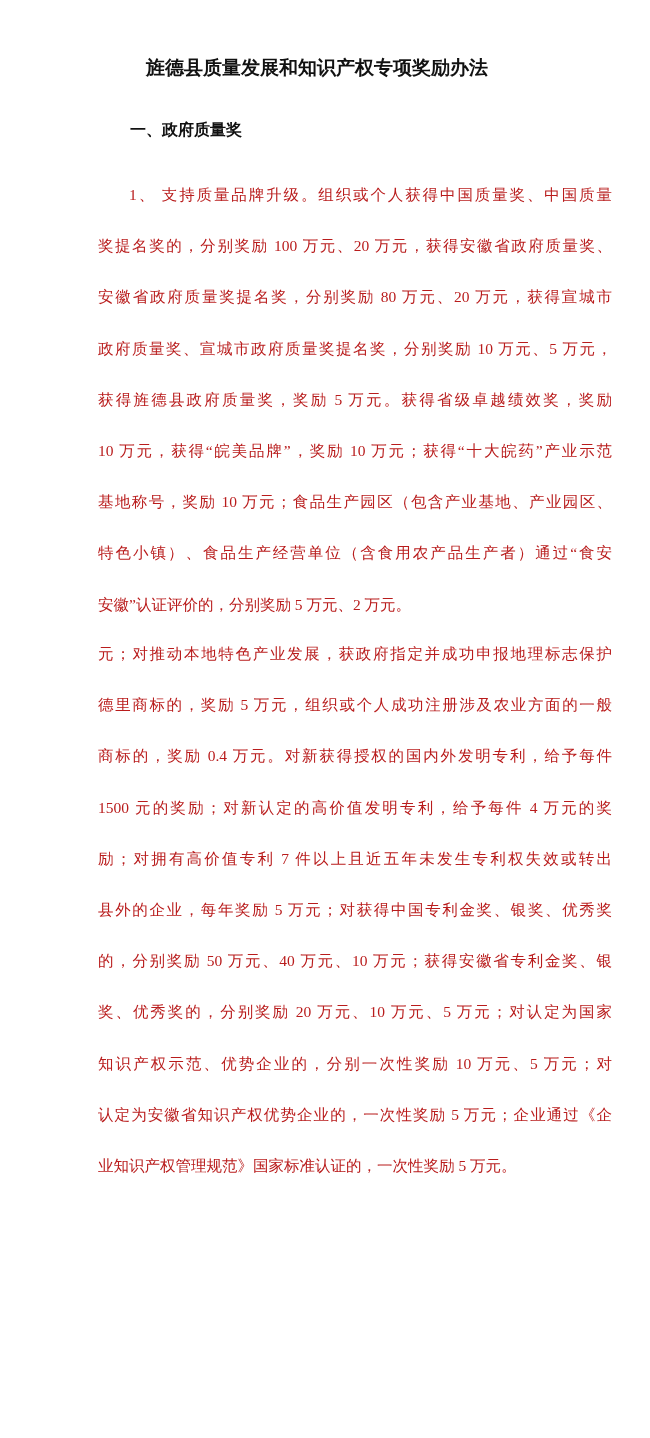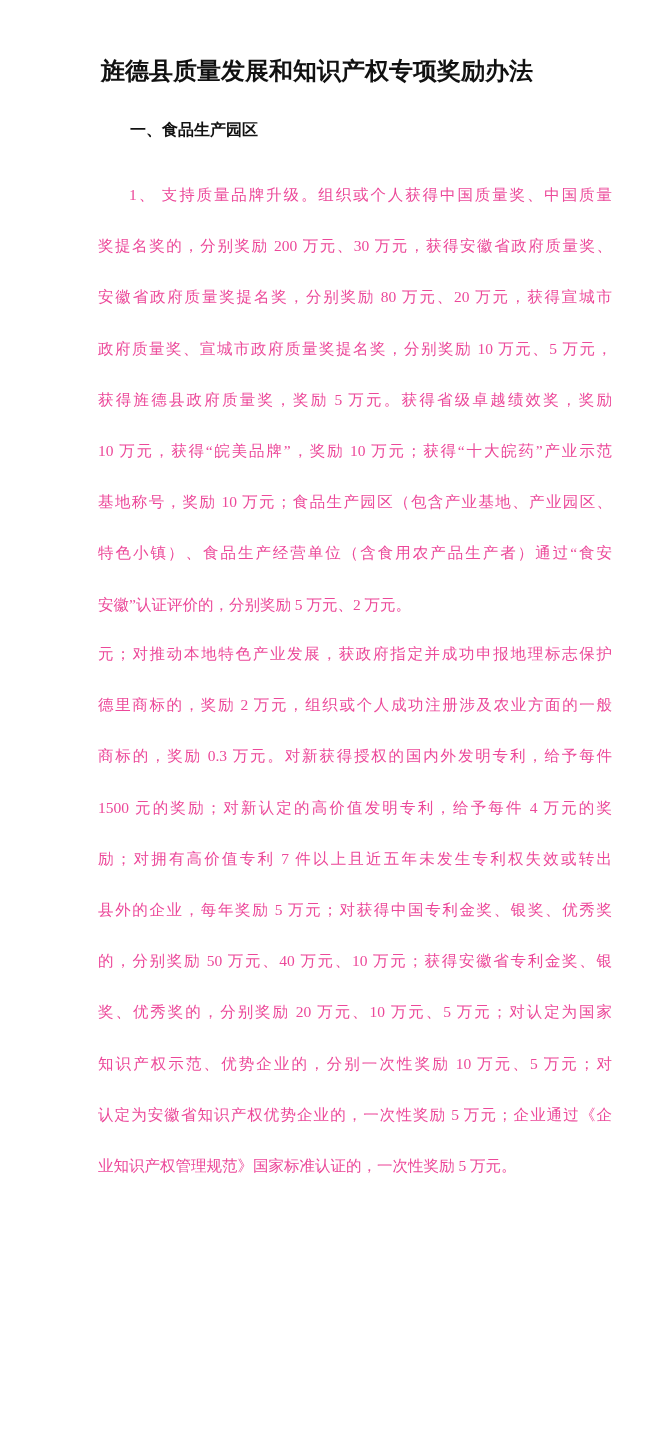--- a/index.html
+++ b/index.html
@@ -16,21 +16,21 @@
     font-family: "Liberation Serif", "DejaVu Serif", serif;
     color: #1c1c1c;
   }
   .doc-title {
     position: absolute;
     top: 55px;
     left: 0;
     width: 634px;
     margin: 0;
     text-align: center;
-    font-size: 24px;
+    font-size: 19px;
     font-weight: 700;
     letter-spacing: 0px;
     color: #111111;
     white-space: nowrap;
   }
   .section-heading {
     position: absolute;
     top: 120px;
     left: 130px;
     margin: 0;
@@ -46,51 +46,51 @@
   }
   .para-1 { top: 184px; }
   .para-2 { top: 643px; }
   .line {
     height: 51.2px;
     font-size: 15.5px;
     line-height: 21px;
     text-align: justify;
     text-align-last: justify;
     overflow: hidden;
-    color: #ec4899;
+    color: #b91c1c;
   }
   .line.first {
     text-indent: 31px;
   }
   .line.last {
     text-align-last: left;
   }
 </style>
 </head>
 <body>
 
 <div class="page">
   <h1 class="doc-title">旌德县质量发展和知识产权专项奖励办法</h1>
-  <h2 class="section-heading">一、食品生产园区</h2>
+  <h2 class="section-heading">一、政府质量奖</h2>
   <div id="doc-body">
       <div class="para para-1">
         <div class="line first">1、 支持质量品牌升级。组织或个人获得中国质量奖、中国质量</div>
-        <div class="line">奖提名奖的，分别奖励 200 万元、30 万元，获得安徽省政府质量奖、</div>
+        <div class="line">奖提名奖的，分别奖励 100 万元、20 万元，获得安徽省政府质量奖、</div>
         <div class="line">安徽省政府质量奖提名奖，分别奖励 80 万元、20 万元，获得宣城市</div>
         <div class="line">政府质量奖、宣城市政府质量奖提名奖，分别奖励 10 万元、5 万元，</div>
         <div class="line">获得旌德县政府质量奖，奖励 5 万元。获得省级卓越绩效奖，奖励</div>
         <div class="line">10 万元，获得“皖美品牌”，奖励 10 万元；获得“十大皖药”产业示范</div>
         <div class="line">基地称号，奖励 10 万元；食品生产园区（包含产业基地、产业园区、</div>
         <div class="line">特色小镇）、食品生产经营单位（含食用农产品生产者）通过“食安</div>
         <div class="line last">安徽”认证评价的，分别奖励 5 万元、2 万元。</div>
       </div>
       <div class="para para-2">
         <div class="line">元；对推动本地特色产业发展，获政府指定并成功申报地理标志保护</div>
-        <div class="line">德里商标的，奖励 2 万元，组织或个人成功注册涉及农业方面的一般</div>
-        <div class="line">商标的，奖励 0.3 万元。对新获得授权的国内外发明专利，给予每件</div>
+        <div class="line">德里商标的，奖励 5 万元，组织或个人成功注册涉及农业方面的一般</div>
+        <div class="line">商标的，奖励 0.4 万元。对新获得授权的国内外发明专利，给予每件</div>
         <div class="line">1500 元的奖励；对新认定的高价值发明专利，给予每件 4 万元的奖</div>
         <div class="line">励；对拥有高价值专利 7 件以上且近五年未发生专利权失效或转出</div>
         <div class="line">县外的企业，每年奖励 5 万元；对获得中国专利金奖、银奖、优秀奖</div>
         <div class="line">的，分别奖励 50 万元、40 万元、10 万元；获得安徽省专利金奖、银</div>
         <div class="line">奖、优秀奖的，分别奖励 20 万元、10 万元、5 万元；对认定为国家</div>
         <div class="line">知识产权示范、优势企业的，分别一次性奖励 10 万元、5 万元；对</div>
         <div class="line">认定为安徽省知识产权优势企业的，一次性奖励 5 万元；企业通过《企</div>
         <div class="line last">业知识产权管理规范》国家标准认证的，一次性奖励 5 万元。</div>
       </div>
     </div>

